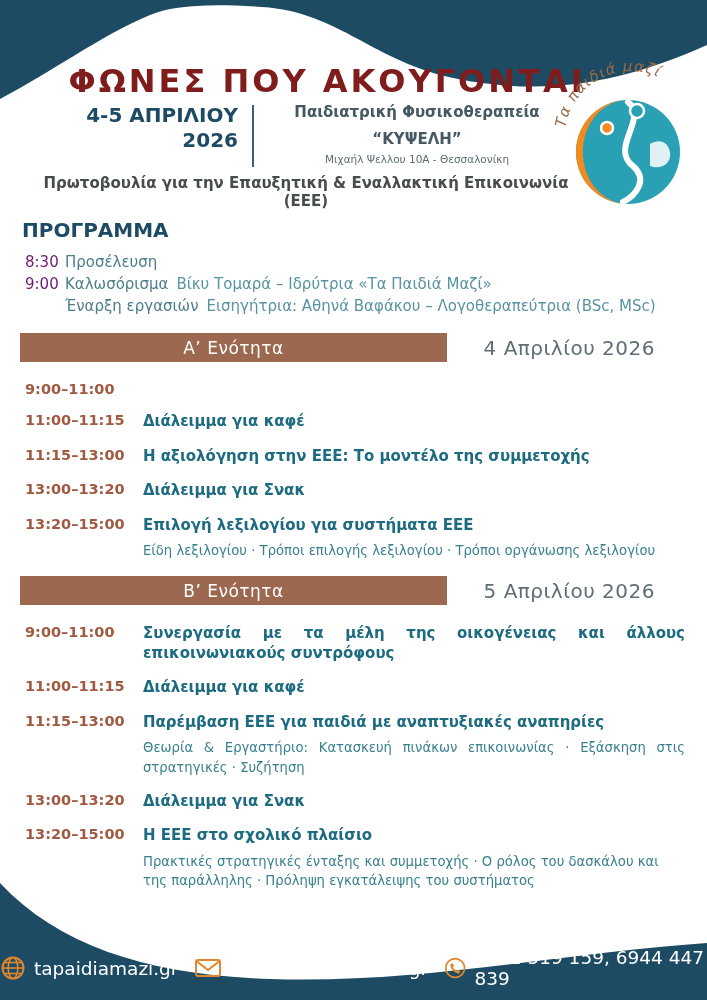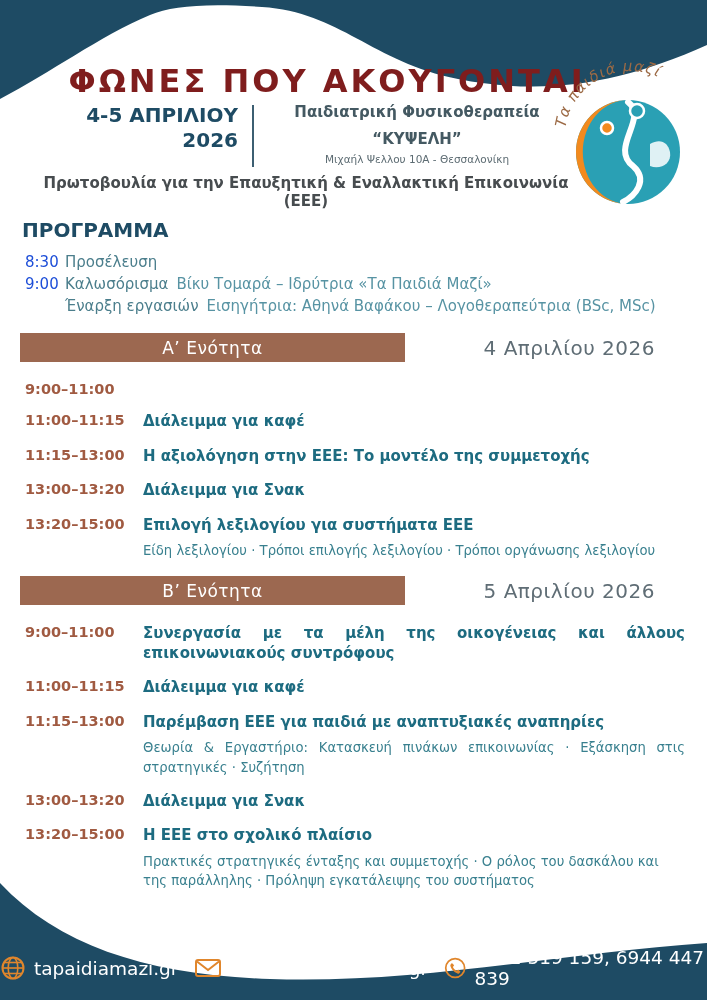--- a/index.html
+++ b/index.html
@@ -46,31 +46,31 @@
   .logo{position:absolute;top:52px;right:4px;width:152px;height:162px;}
 
   
   .program-heading{
     margin:0 0 10px 22px;
     font-size:20px;font-weight:bold;color:#1e4b64;
     position:relative;z-index:1;
   }
   .intro-list{margin-left:25px;position:relative;z-index:1;}
   .intro-row{display:flex;font-size:15px;line-height:1.45;}
-  .intro-time{width:40px;color:#1d4ed8;flex-shrink:0;}
+  .intro-time{width:40px;color:#701a75;flex-shrink:0;}
   .intro-label{color:#4b7e8c;margin-right:8px;white-space:nowrap;}
   .intro-note{color:#5793a3;}
 
   .section-header{
     display:flex;align-items:center;
     margin-top:16px;padding-left:20px;padding-right:52px;
     position:relative;z-index:1;
   }
   .section-banner{
-    width:385px;height:29px;
+    width:427px;height:29px;
     background:#9c6850;color:#ffffff;
     display:flex;align-items:center;justify-content:center;
     font-size:17px;letter-spacing:0.5px;
   }
   .section-date{
     margin-left:auto;
     font-size:20px;color:#5f6d75;letter-spacing:0.5px;
   }
   .session-list{padding:4px 22px 0 25px;position:relative;z-index:1;}
   .session-row{display:flex;margin-top:15px;}

